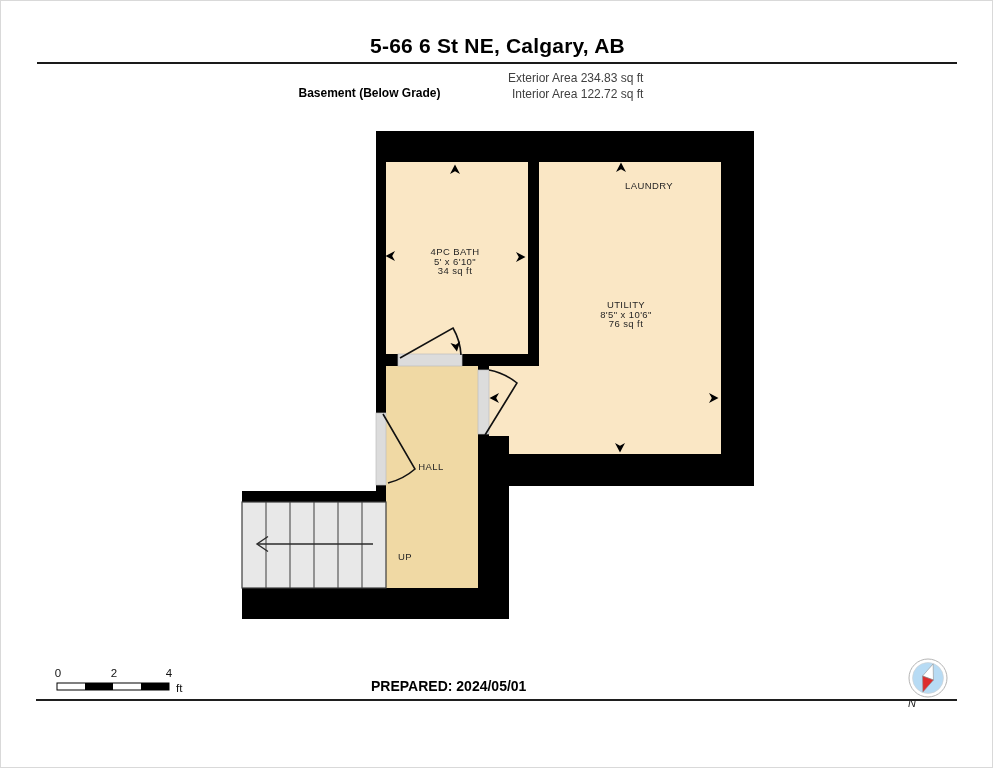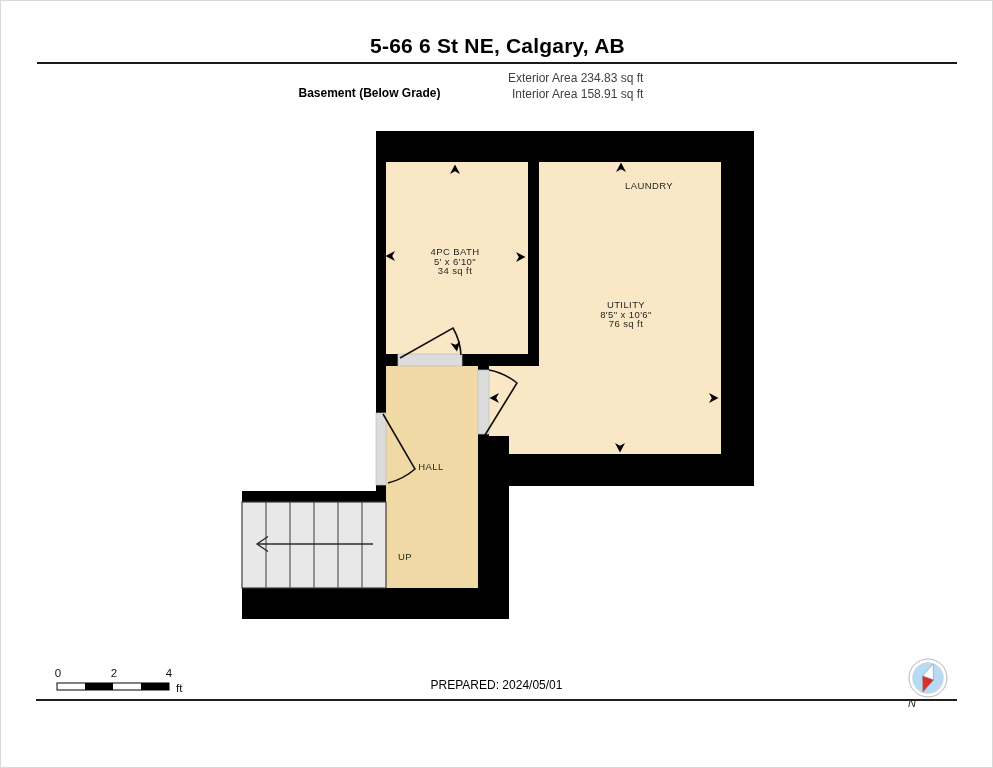--- a/index.html
+++ b/index.html
@@ -12,40 +12,40 @@
   .title{
     left:0;top:33px;width:993px;text-align:center;
     font-size:21px;font-weight:bold;letter-spacing:.2px;color:#000;
   }
   .header-rule{left:36px;top:61px;width:920px;height:2px;background:#1a1a1a;}
   .floor-label{
     left:240px;top:63px;width:257px;text-align:center;
     font-size:12px;font-weight:bold;color:#000;margin-top:22px;
   }
   .area-lines{left:507px;top:69px;font-size:12px;line-height:16px;color:#404040;text-align:right;}
-  .prepared{left:370px;top:677px;width:251px;text-align:center;font-size:12px;color:#000;}
+  .prepared{left:370px;top:677px;width:251px;font-size:14px;color:#000;font-weight:bold;}
   .footer-rule{left:35px;top:698px;width:921px;height:2px;background:#1f1f1f;}
   .footer-text{left:39px;top:709px;width:930px;font-size:9.5px;color:#000;}
   svg text{font-family:"Liberation Sans",sans-serif;}
   .room-label{fill:#262626;font-size:9.5px;letter-spacing:.4px;text-anchor:middle;}
   .scale-num{fill:#111;font-size:11.5px;text-anchor:middle;}
   .scale-unit{fill:#111;font-size:11.5px;}
   .north-label{fill:#222;font-size:11px;font-style:italic;text-anchor:middle;}
 </style>
 </head>
 <body>
 
 <div class="page">
 
   <div class="abs title">5-66 6 St NE, Calgary, AB</div>
   <div class="abs header-rule"></div>
   <div class="abs floor-label">Basement (Below Grade)</div>
   <div class="abs area-lines">
     <div>Exterior Area 234.83 sq ft</div>
-    <div>Interior Area 158.91 sq ft</div>
+    <div>Interior Area 122.72 sq ft</div>
   </div>
 
   <svg class="abs" style="left:0;top:0" width="993" height="768" viewBox="0 0 993 768">
 
     <g fill="#000000">
       <rect x="375" y="130" width="378" height="31"></rect>
       <rect x="375" y="130" width="10" height="235"></rect>
       <rect x="527" y="130" width="11" height="235"></rect>
       <rect x="720" y="130" width="33" height="355"></rect>
       <rect x="375" y="353" width="163" height="12"></rect>

